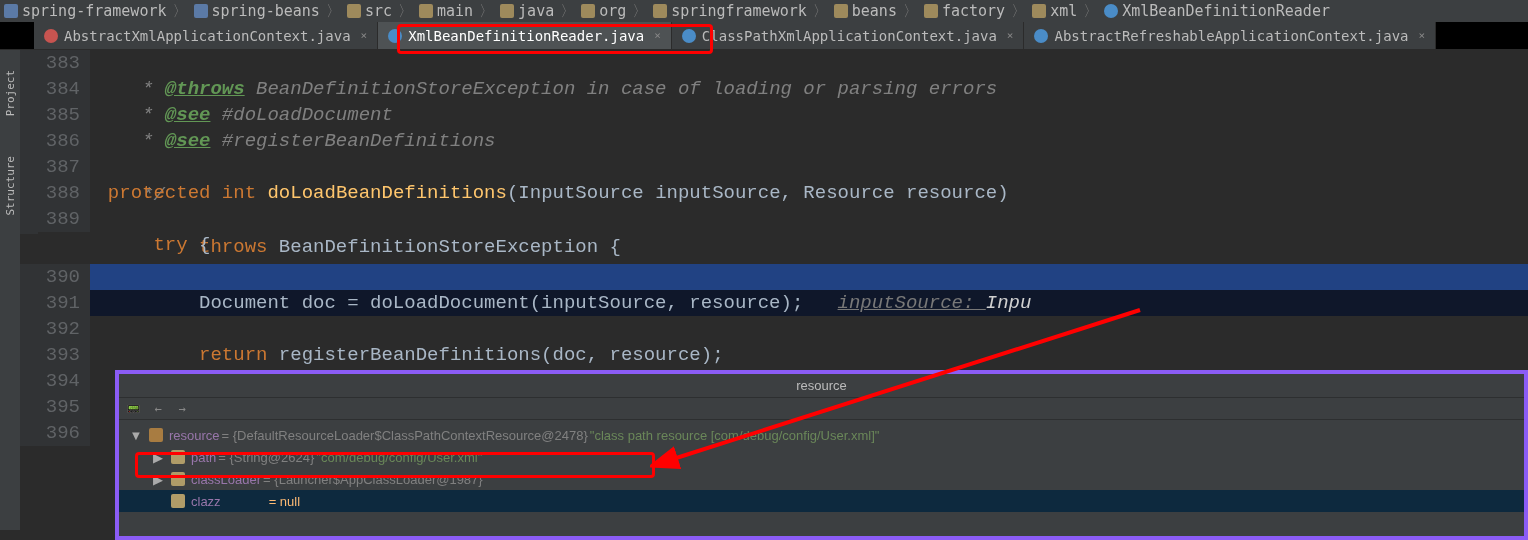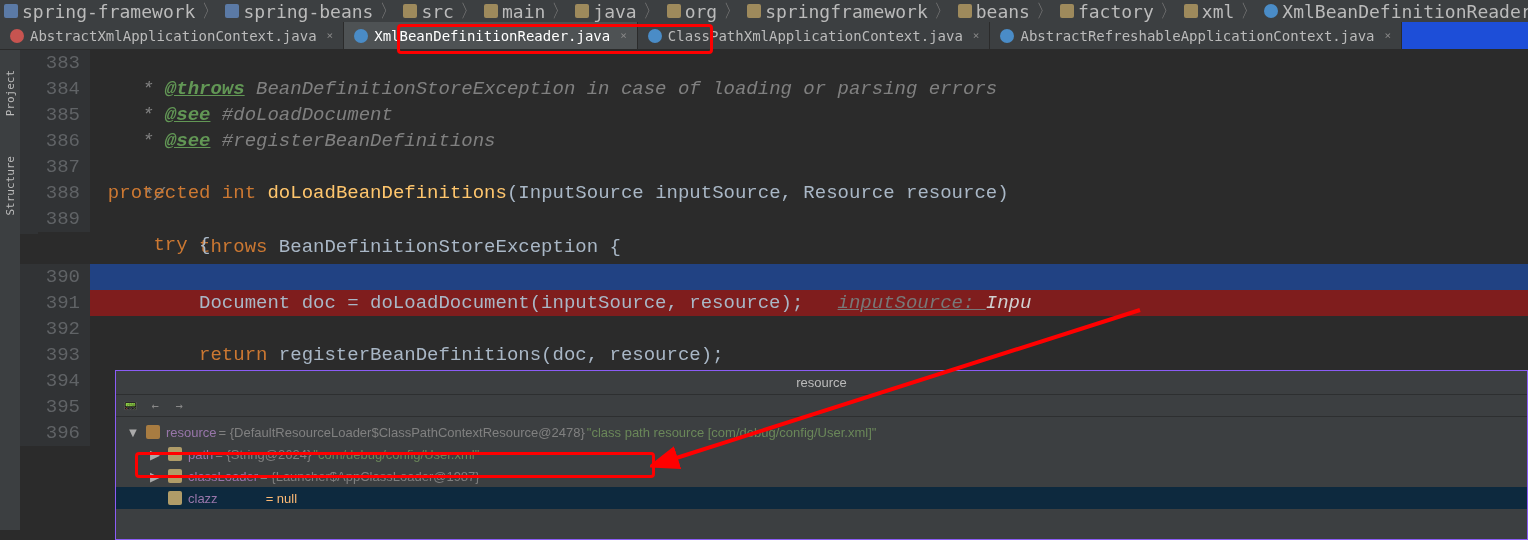--- a/index.html
+++ b/index.html
@@ -14,21 +14,21 @@
     position: relative;
   }
   
   
   .breadcrumbs {
     display: flex;
     align-items: center;
     height: 22px;
     padding: 0 4px;
     background: #3c3f41;
-    font-size: 18px;
+    font-size: 15px;
     color: #bbbbbb;
     gap: 4px;
   }
   .bc-item {
     display: flex;
     align-items: center;
     gap: 4px;
     white-space: nowrap;
   }
   .bc-sep { color: #777; margin: 0 2px; }
@@ -39,22 +39,23 @@
     border-radius: 2px;
   }
   .ic-module { background: #5b7aa6; }
   .ic-folder { background: #9e8a5c; }
   .ic-jclass { background: #4a8cc7; border-radius: 50%; }
   
   
   .tab-bar {
     display: flex;
     height: 28px;
-    background: #1d4ed8;
+    background: #000000;
     border-bottom: 1px solid #2b2b2b;
+    padding-left: 34px;
   }
   .tab {
     display: flex;
     align-items: center;
     padding: 0 10px;
     background: #3c3f41;
     border-right: 1px solid #2b2b2b;
     color: #bbbbbb;
     gap: 6px;
   }
@@ -119,21 +120,21 @@
     background: #313335;
     flex-shrink: 0;
     text-align: center;
   }
   .code {
     flex: 1;
     white-space: pre;
     padding-left: 8px;
   }
   .line-hi { background: #214283; margin-top: 32px; }
-  .line-bp { background: #7f1d1d; }
+  .line-bp { background: #0f172a; }
   .bp-dot {
     width: 10px; height: 10px; border-radius: 50%;
     background: #db5c5c; display: inline-block;
   }
   .fold-mark { color: #666; font-size: 13px; }
 
   
   .c-comment { color: #808080; font-style: italic; }
   .c-tag     { color: #629755; font-style: italic; font-weight: bold; text-decoration: underline; }
   .c-link    { color: #808080; font-style: italic; }
@@ -144,21 +145,21 @@
   .c-hintval { color: #d0d0d0; font-style: italic; }
 
   
   .debug-panel {
     position: absolute;
     left: 115px;
     right: 0;
     top: 370px;
     bottom: 0;
     background: #3c3f41;
-    border: 1px solid #8b5cf6;
+    border: 4px solid #8b5cf6;
   }
   .debug-title {
     height: 24px;
     text-align: center;
     line-height: 24px;
     background: #3c3f41;
     color: #bbbbbb;
     border-bottom: 1px solid #2d2f30;
     font-family: sans-serif;
     font-size: 13px;

